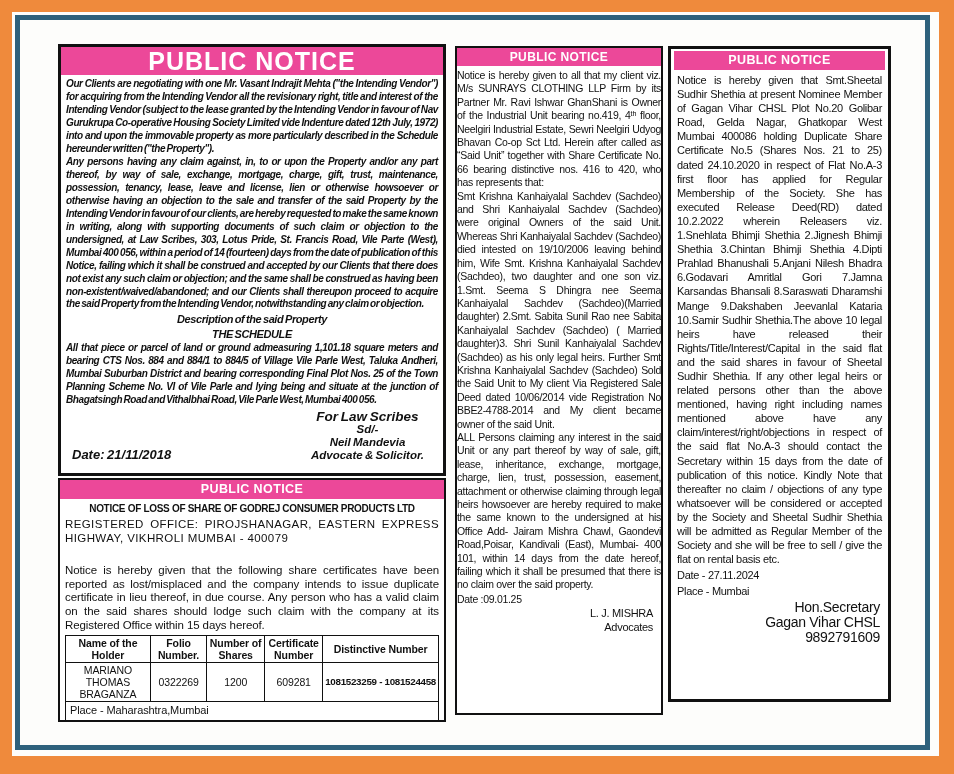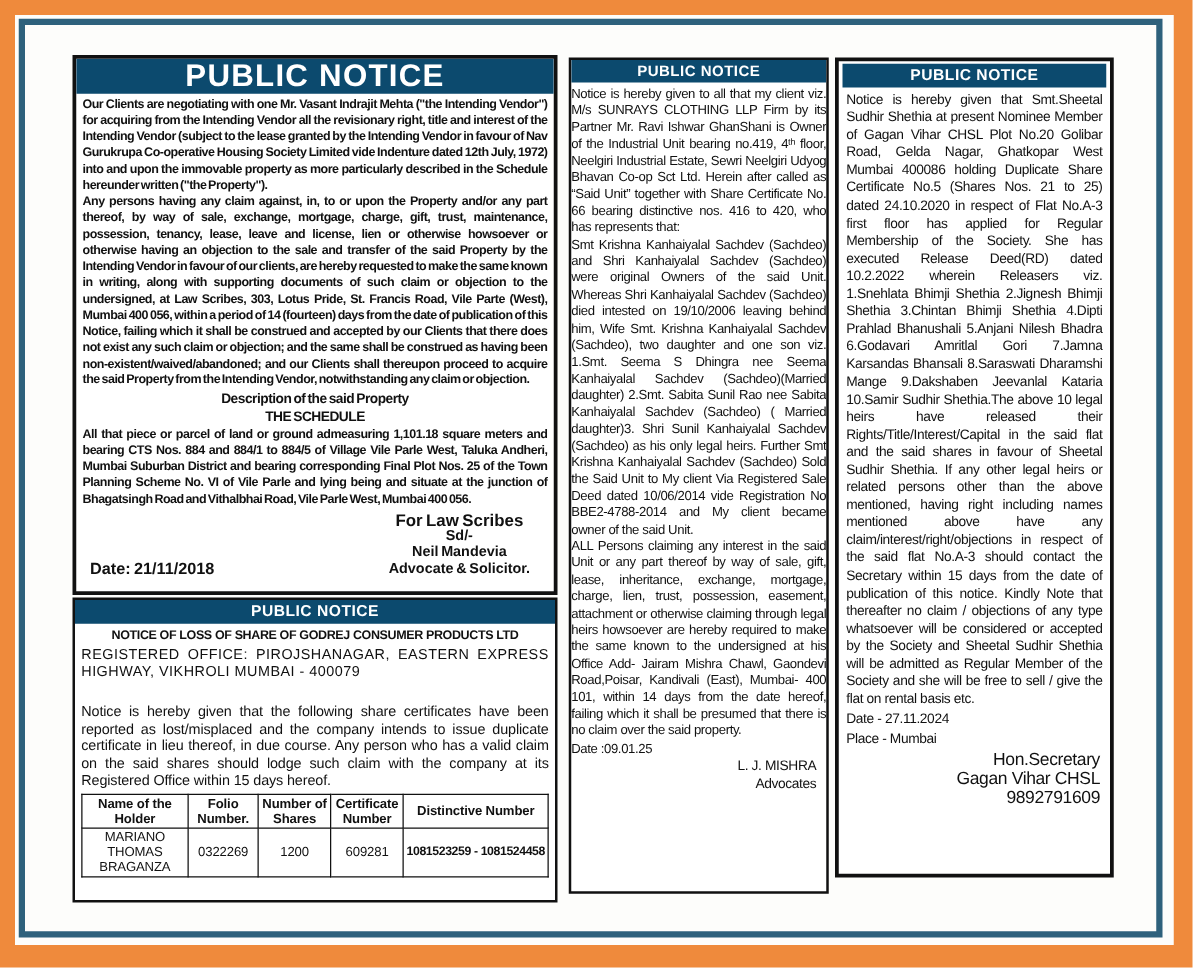--- a/index.html
+++ b/index.html
@@ -13,29 +13,29 @@
     border-style:solid;border-color:#ef8a3c;
     border-width:12px 15px 18px 12px;
     pointer-events:none;
   }
   .frame-teal{
     position:absolute;left:15px;top:15px;width:915px;height:735px;
     border:5px solid #2e617c;box-sizing:border-box;pointer-events:none;
   }
   .notice{position:absolute;background:#fff;box-sizing:border-box;overflow:hidden;}
   .bar{
-    background:#0c4a6e;color:#fff;text-align:center;font-weight:bold;
+    background:#ec4899;color:#fff;text-align:center;font-weight:bold;
     letter-spacing:.4px;
   }
   
   #n1{left:58px;top:44px;width:388px;height:432px;border:3px solid #111;}
   #n1 .bar{font-size:25px;line-height:28px;height:28px;letter-spacing:1px;}
   #n1 .body{
     padding:3px 5px 2px 5px;font-size:10px;font-weight:bold;line-height:12.9px;
-    letter-spacing:-0.4px;word-spacing:-1px;text-align:justify;
+    letter-spacing:-0.4px;word-spacing:-1px;text-align:justify;font-style:italic;
   }
   #n1 .body p{margin:0 0 1px 0;}
   #n1 .center{text-align:center;font-size:11px;margin:2px 0 1px 0;}
   #n1 .foot{display:flex;justify-content:space-between;align-items:flex-end;padding:2px 14px 2px 6px;}
   #n1 .date{font-weight:bold;font-size:13px;letter-spacing:0;}
   #n1 .sig{text-align:center;font-weight:bold;line-height:13px;font-size:11.5px;letter-spacing:0;}
   #n1 .sig .big{font-size:13.5px;}
   
   #n2{left:58px;top:478px;width:388px;height:244px;border:2px solid #111;}
   #n2 .bar{font-size:12.5px;line-height:19px;height:19px;}
@@ -107,20 +107,24 @@
       </tr>
       <tr>
         <td>MARIANO THOMAS BRAGANZA</td>
         <td>0322269</td>
         <td>1200</td>
         <td>609281</td>
         <td class="nowrap">1081523259 - 1081524458</td>
       </tr>
     </tbody>
       </table>
+    <div class="tfoot">
+      <div>Place -  Maharashtra,Mumbai</div>
+      <div>Date - 17.10.2024</div>
+    </div>
   </div>
 </div>
 
 <div class="notice" id="n3">
   <div class="bar">PUBLIC NOTICE</div>
   <div class="body">
     <p>Notice is hereby given to all that my client viz. M/s SUNRAYS CLOTHING LLP Firm by its Partner Mr. Ravi Ishwar GhanShani is Owner of the Industrial Unit bearing no.419, 4ᵗʰ floor, Neelgiri Industrial Estate, Sewri Neelgiri Udyog Bhavan Co-op Sct Ltd. Herein after called as “Said Unit” together with Share Certificate No. 66 bearing distinctive nos. 416 to 420, who has represents that:</p>
     <p>Smt Krishna Kanhaiyalal Sachdev (Sachdeo)  and Shri Kanhaiyalal Sachdev (Sachdeo) were original Owners of the said Unit. Whereas Shri Kanhaiyalal Sachdev (Sachdeo) died intested on 19/10/2006 leaving behind him, Wife Smt. Krishna Kanhaiyalal Sachdev (Sachdeo), two daughter and one son viz. 1.Smt. Seema S Dhingra nee Seema Kanhaiyalal Sachdev (Sachdeo)(Married daughter) 2.Smt. Sabita Sunil Rao nee Sabita Kanhaiyalal Sachdev (Sachdeo) ( Married daughter)3. Shri Sunil Kanhaiyalal Sachdev (Sachdeo) as his only legal heirs. Further Smt Krishna Kanhaiyalal Sachdev (Sachdeo) Sold the Said Unit to My client Via  Registered Sale Deed dated 10/06/2014 vide Registration No BBE2-4788-2014 and My client became owner of the said Unit.</p>
     <p>ALL Persons claiming any interest in the said Unit or any part thereof by way of sale, gift, lease, inheritance, exchange, mortgage, charge, lien, trust, possession, easement, attachment or otherwise claiming through legal heirs howsoever are hereby required to make the same known to the undersigned at his Office Add- Jairam Mishra Chawl, Gaondevi Road,Poisar, Kandivali (East), Mumbai- 400 101, within 14 days from the date hereof, failing which it shall be presumed that there is no claim over the said property.</p>
     <div class="date">Date :09.01.25</div>

